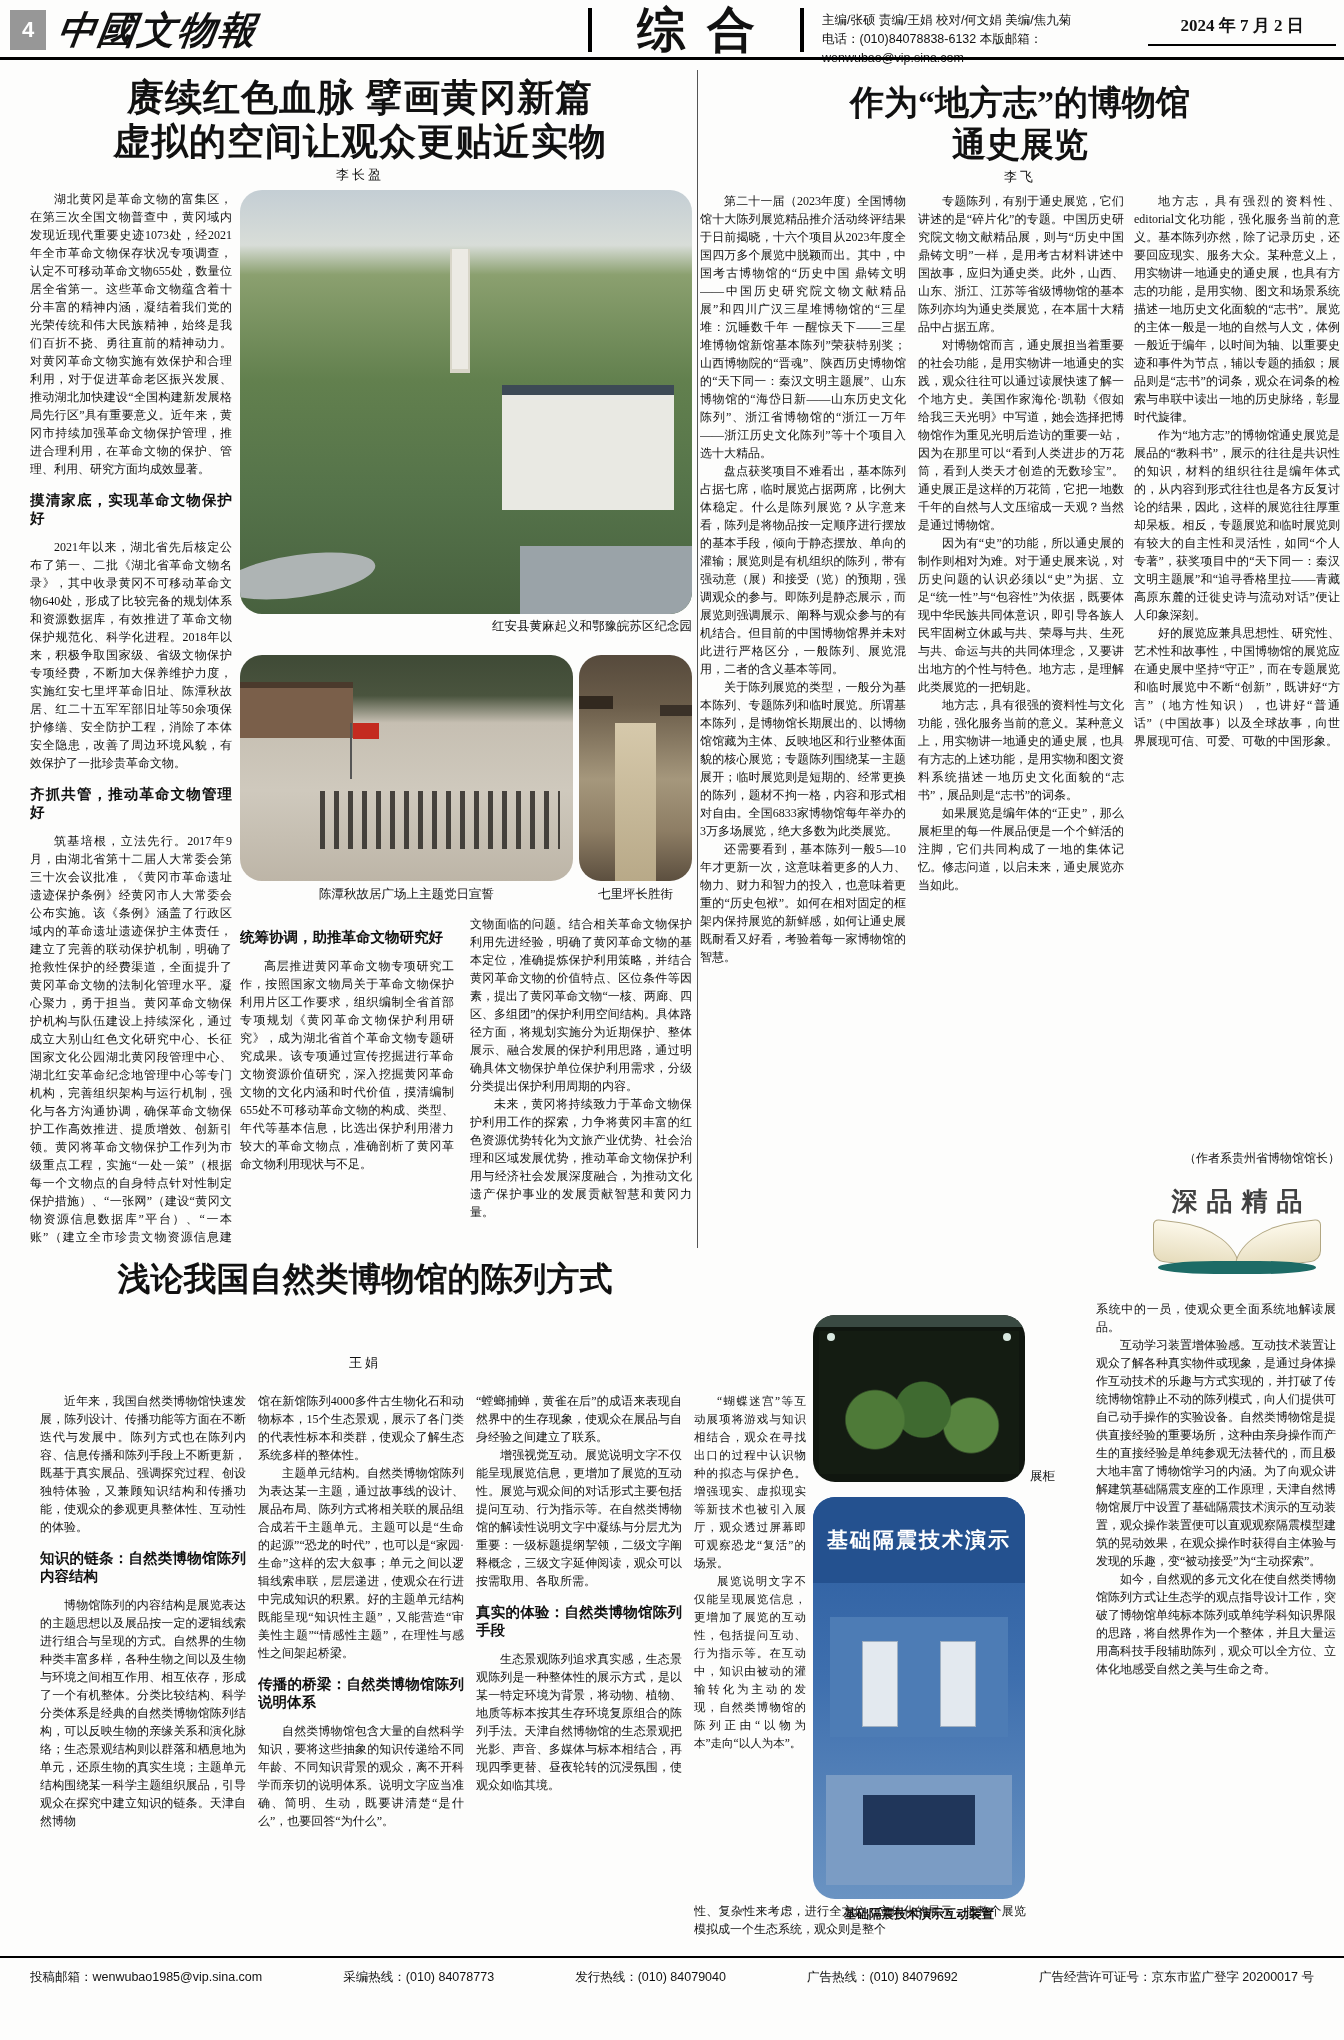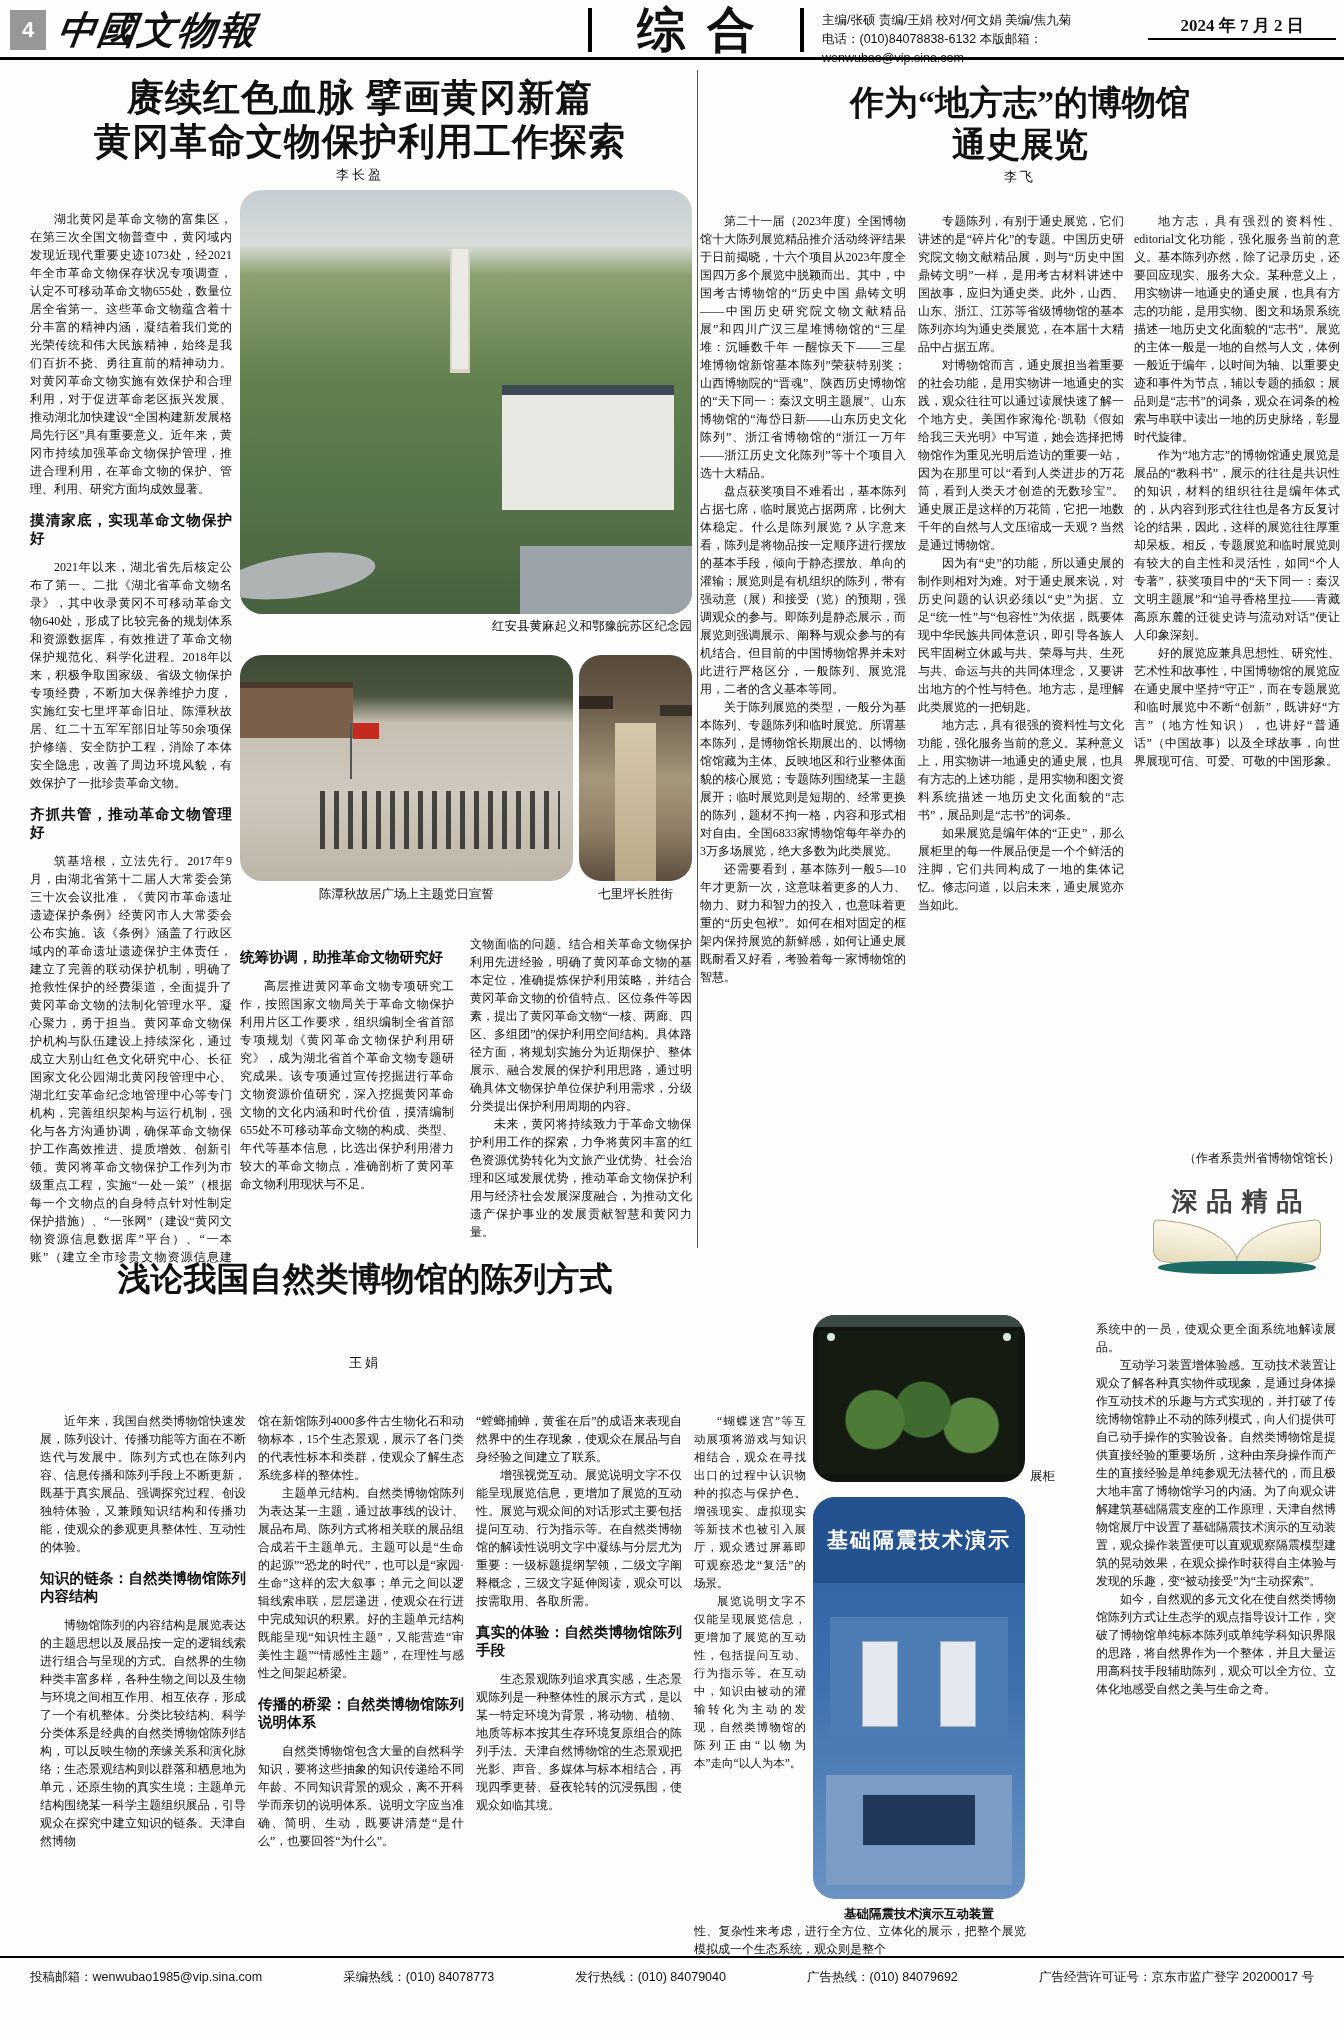--- a/index.html
+++ b/index.html
@@ -11,32 +11,32 @@
            font:bold 22px/40px "Liberation Sans",sans-serif;text-align:center;}
   .logo{left:58px;top:6px;width:300px;height:48px;font:bold italic 38px/48px "DejaVu Serif",serif;
         transform:skewX(-8deg);letter-spacing:2px;}
   .vbar{width:4px;background:#000;}
   .vbar1{left:588px;top:8px;height:44px;}
   .vbar2{left:800px;top:8px;height:44px;}
   .section{left:598px;top:2px;width:196px;font:bold 48px/56px "Liberation Sans",sans-serif;
            text-align:center;letter-spacing:22px;text-indent:22px;}
   .staff{left:822px;top:11px;width:320px;font:12.5px/19px "Liberation Sans",sans-serif;}
   .hdate{left:1148px;top:14px;width:188px;font:bold 17px/24px "Liberation Serif",serif;
-         text-align:center;border-bottom:2px solid #000;}
+         text-align:center;border-bottom:2px solid #000;padding-bottom:6px;}
   .toprule{left:0;top:57px;width:1344px;height:3px;background:#000;}
   .vdivider{left:697px;top:70px;width:1px;height:1178px;background:#555;}
   
   .lt1{left:30px;top:76px;width:660px;text-align:center;font:bold 37px/44px "Liberation Serif",serif;letter-spacing:1px;}
   .lt2{left:30px;top:120px;width:660px;text-align:center;font:bold 37px/44px "Liberation Serif",serif;letter-spacing:1px;}
   .lauthor{left:30px;top:166px;width:660px;text-align:center;font:13px/18px "Liberation Serif",serif;letter-spacing:3px;}
   .rt1{left:700px;top:82px;width:640px;text-align:center;font:bold 34px/42px "Liberation Serif",serif;}
   .rt2{left:700px;top:124px;width:640px;text-align:center;font:bold 34px/42px "Liberation Serif",serif;}
   .rauthor{left:700px;top:168px;width:640px;text-align:center;font:13px/18px "Liberation Serif",serif;letter-spacing:3px;}
   
-  .col{overflow:hidden;font:12px/18px "Liberation Serif",serif;text-align:justify;margin-top:20px;}
+  .col{overflow:hidden;font:12px/18px "Liberation Serif",serif;text-align:justify;}
   .col p{margin:0;text-indent:2em;}
   .col .sub{font:bold 14.5px/18px "Liberation Sans",sans-serif;text-indent:0;margin:13px 0 11px;}
   .lcol1{left:30px;top:190px;width:202px;height:1056px;}
   .lcol2{left:240px;top:915px;width:214px;height:331px;}
   .lcol3{left:470px;top:915px;width:222px;height:331px;}
   .rcol1{left:700px;top:192px;width:206px;height:1054px;}
   .rcol2{left:918px;top:192px;width:206px;height:1054px;}
   .rcol3{left:1134px;top:192px;width:206px;height:952px;}
   .rcredit{left:1134px;top:1150px;width:206px;text-align:right;font:12px/16px "Liberation Serif",serif;}
   
@@ -118,21 +118,21 @@
   <div class="abs vbar vbar2"></div>
   <div class="abs staff">
     <div>主编/张硕 责编/王娟 校对/何文娟 美编/焦九菊</div>
     <div>电话：(010)84078838-6132 本版邮箱：wenwubao@vip.sina.com</div>
   </div>
   <div class="abs hdate">2024 年 7 月 2 日</div>
   <div class="abs toprule"></div>
   <div class="abs vdivider"></div>
 
   <div class="abs lt1">赓续红色血脉 擘画黄冈新篇</div>
-  <div class="abs lt2">黄冈革命文物保护利用工作探索</div>
+  <div class="abs lt2">虚拟的空间让观众更贴近实物</div>
   <div class="abs lauthor">李长盈</div>
 
   <div class="abs col lcol1">
     <p>湖北黄冈是革命文物的富集区，在第三次全国文物普查中，黄冈域内发现近现代重要史迹1073处，经2021年全市革命文物保存状况专项调查，认定不可移动革命文物655处，数量位居全省第一。这些革命文物蕴含着十分丰富的精神内涵，凝结着我们党的光荣传统和伟大民族精神，始终是我们百折不挠、勇往直前的精神动力。对黄冈革命文物实施有效保护和合理利用，对于促进革命老区振兴发展、推动湖北加快建设“全国构建新发展格局先行区”具有重要意义。近年来，黄冈市持续加强革命文物保护管理，推进合理利用，在革命文物的保护、管理、利用、研究方面均成效显著。</p>
     <p class="sub">摸清家底，实现革命文物保护好</p>
     <p>2021年以来，湖北省先后核定公布了第一、二批《湖北省革命文物名录》，其中收录黄冈不可移动革命文物640处，形成了比较完备的规划体系和资源数据库，有效推进了革命文物保护规范化、科学化进程。2018年以来，积极争取国家级、省级文物保护专项经费，不断加大保养维护力度，实施红安七里坪革命旧址、陈潭秋故居、红二十五军军部旧址等50余项保护修缮、安全防护工程，消除了本体安全隐患，改善了周边环境风貌，有效保护了一批珍贵革命文物。</p>
     <p class="sub">齐抓共管，推动革命文物管理好</p>
     <p>筑基培根，立法先行。2017年9月，由湖北省第十二届人大常委会第三十次会议批准，《黄冈市革命遗址遗迹保护条例》经黄冈市人大常委会公布实施。该《条例》涵盖了行政区域内的革命遗址遗迹保护主体责任，建立了完善的联动保护机制，明确了抢救性保护的经费渠道，全面提升了黄冈革命文物的法制化管理水平。凝心聚力，勇于担当。黄冈革命文物保护机构与队伍建设上持续深化，通过成立大别山红色文化研究中心、长征国家文化公园湖北黄冈段管理中心、湖北红安革命纪念地管理中心等专门机构，完善组织架构与运行机制，强化与各方沟通协调，确保革命文物保护工作高效推进、提质增效、创新引领。黄冈将革命文物保护工作列为市级重点工程，实施“一处一策”（根据每一个文物点的自身特点针对性制定保护措施）、“一张网”（建设“黄冈文物资源信息数据库”平台）、“一本账”（建立全市珍贵文物资源信息建档）、“一本书”（完成编写《黄冈宝藏》）等文物资源管理工程，推进黄冈革命文物管理工作走深走实。</p>
 
   </div>

